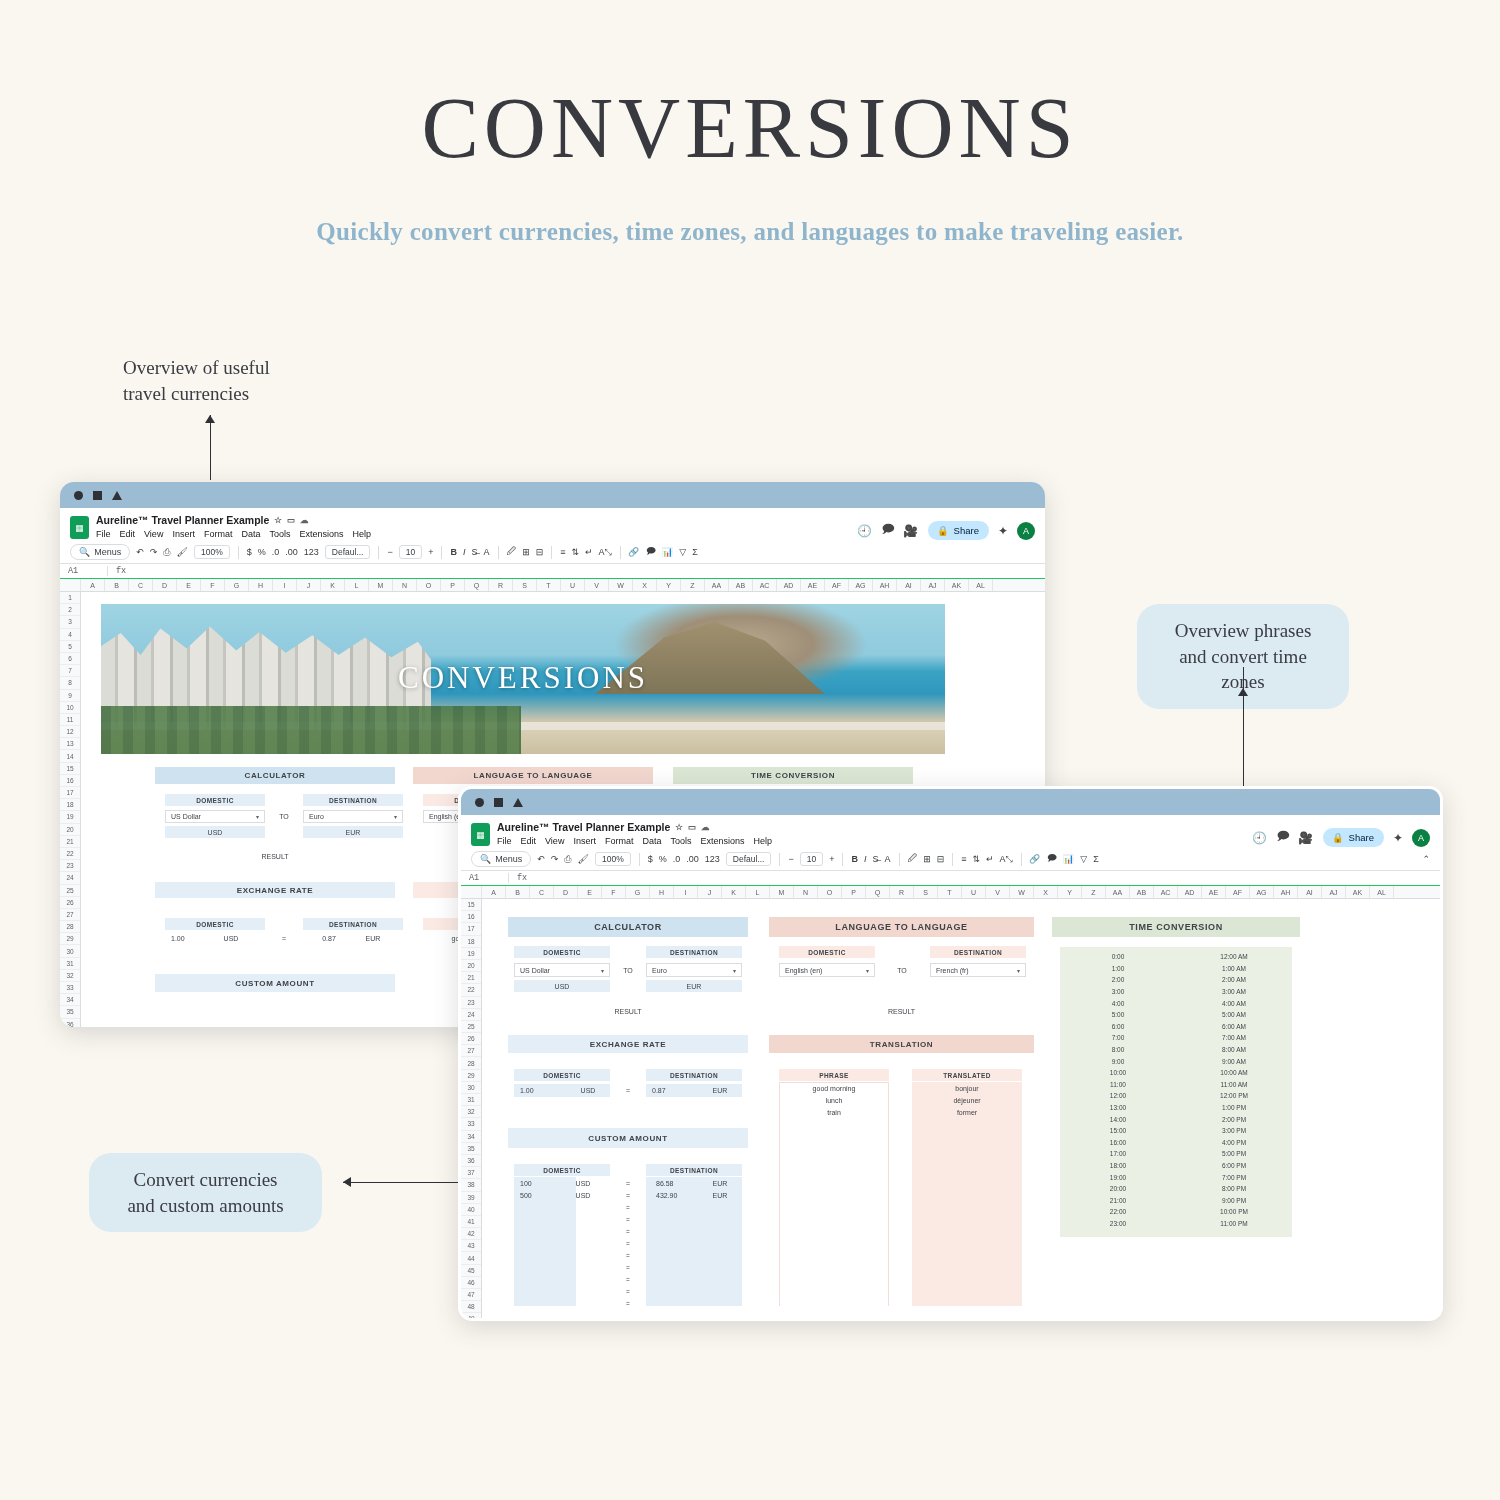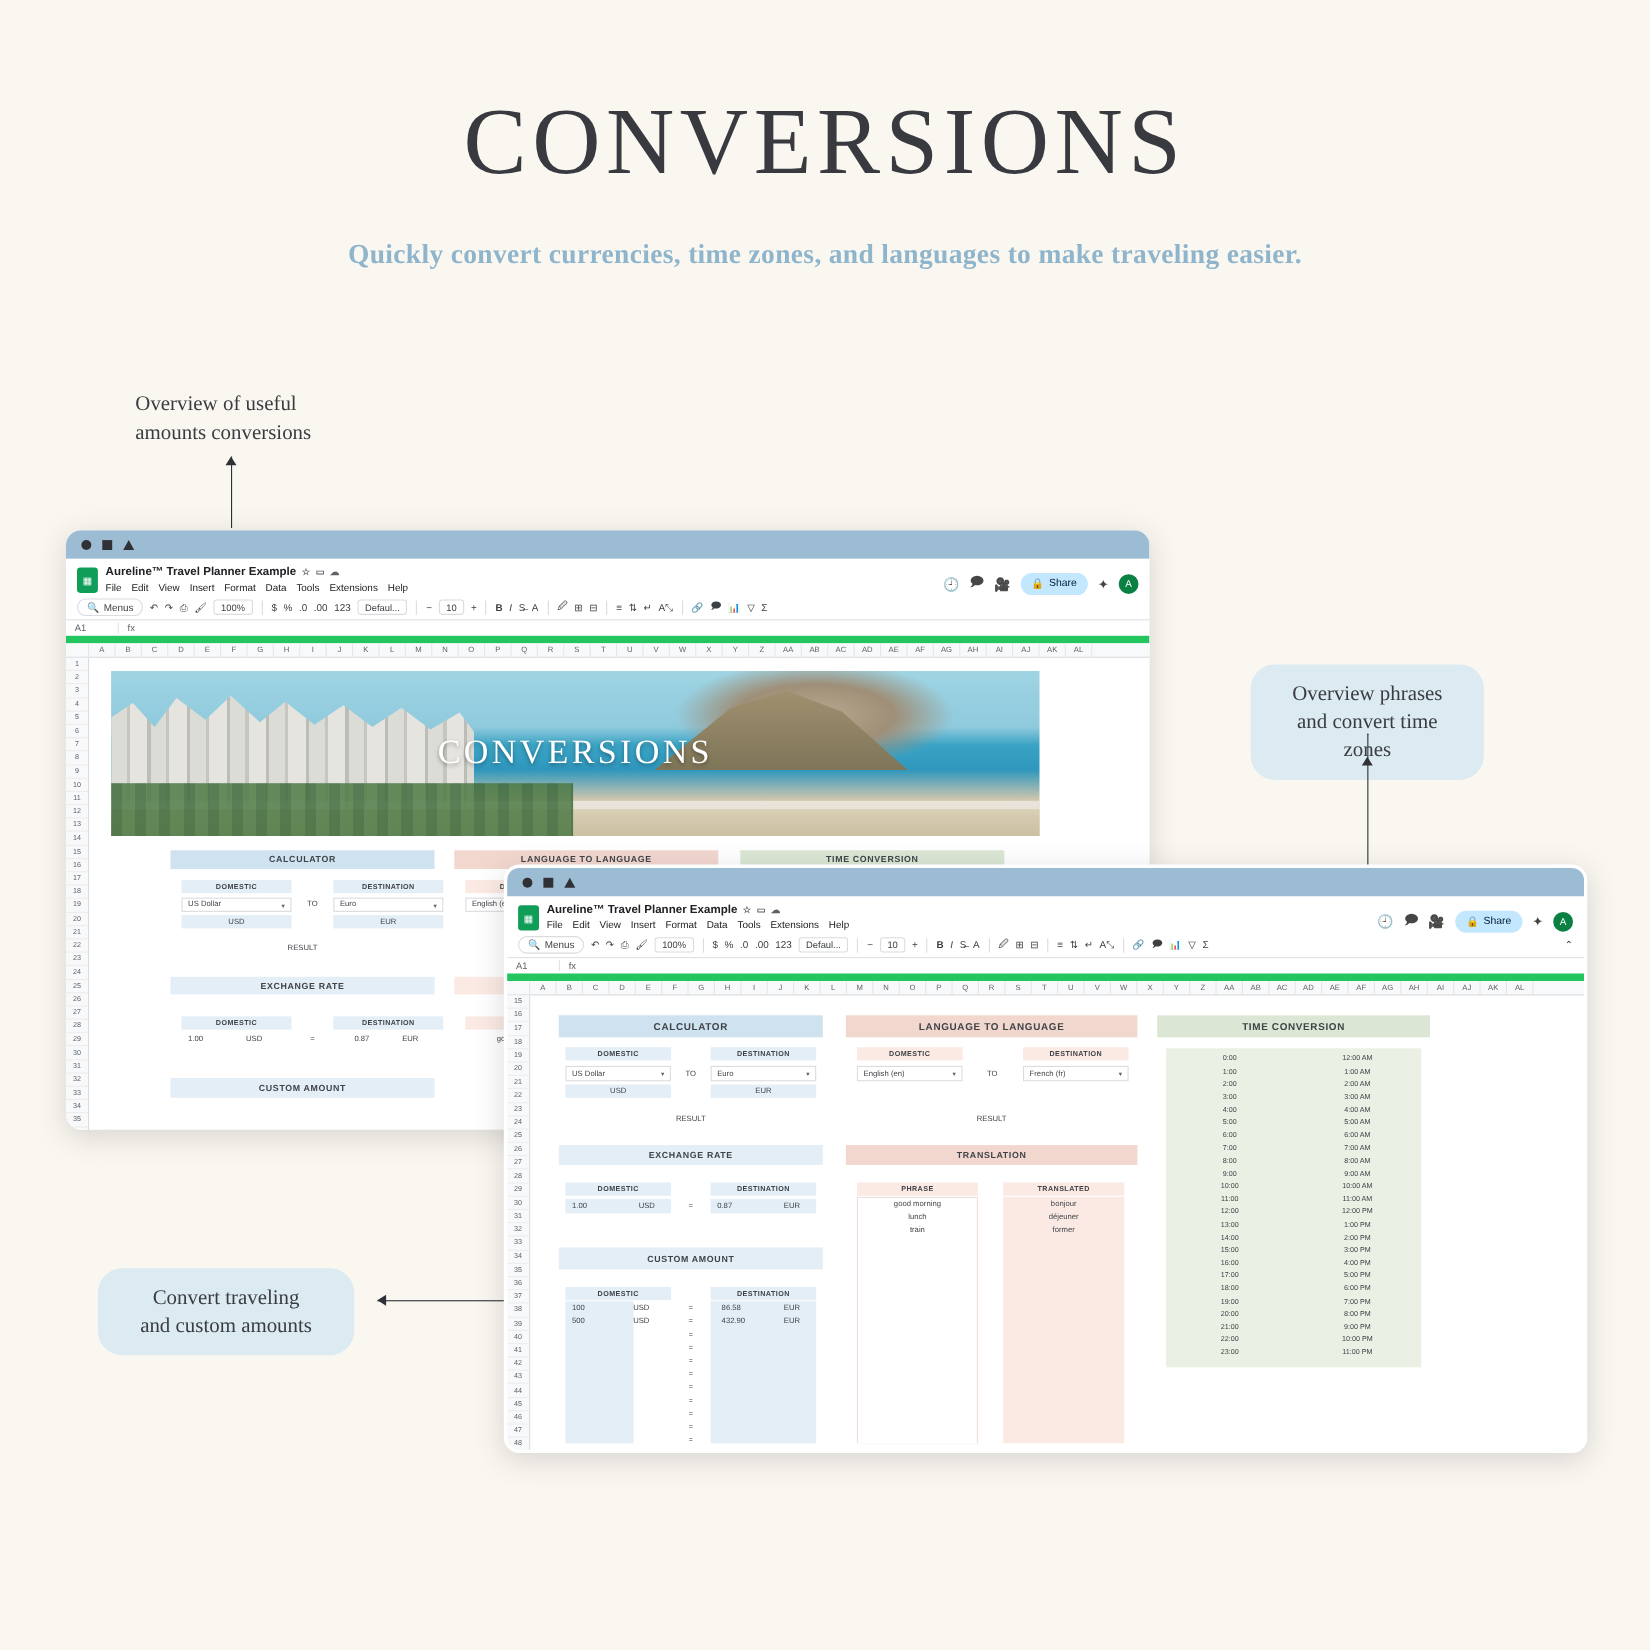--- a/index.html
+++ b/index.html
@@ -104,21 +104,21 @@
     border-bottom: 1px solid #e0e0e0;
   }
   .tb-pill {
     border: 1px solid #dadce0; border-radius: 11px; padding: 2px 8px;
     font-size: 9px; color: #3c4043; display: flex; align-items: center; gap: 4px;
   }
   .tb-box { border: 1px solid #dadce0; border-radius: 3px; padding: 1px 6px; font-size: 8.5px; }
   .sep { width: 1px; height: 13px; background: #dadce0; margin: 0 2px; }
   .fbar {
     display: flex; align-items: flex-end; gap: 8px; font-size: 8.5px; color: #5f6368;
-    padding: 2px 8px; border-bottom: 7px solid #22c55e;
+    padding: 2px 8px; border-bottom: 1px solid #22c55e; font-family: Liberation Mono, monospace;
   }
   .namebox { width: 40px; border-right: 1px solid #e0e0e0; }
 
   
   .grid-wrap { position: relative; background: #fff; }
   .colhdr {
     display: flex; height: 13px; background: #f8f9fa;
     border-bottom: 1px solid #dadce0; font-size: 7px; color: #5f6368;
   }
   .colhdr div {
@@ -199,31 +199,31 @@
   .tz-row .a { width: 50%; text-align: center; }
   .tz-row .b { width: 50%; text-align: center; }
 </style>
 </head>
 <body>
 
 <div class="page-title">CONVERSIONS</div>
 <div class="page-subtitle">Quickly convert currencies, time zones, and languages to make traveling easier.</div>
 
 <div class="callout plain" style="left:123px; top:355px; width:200px;">Overview of useful
-amounts conversions</div>
+travel currencies</div>
 <div class="leader leader-v" style="left:210px; top:415px; height:65px;"></div>
 <div class="arrow-up" style="left:205px; top:415px;"></div>
 
 <div class="callout" style="left:1137px; top:604px; width:212px;">Overview phrases
 and convert time zones</div>
 <div class="leader leader-h" style="left:1243px; top:667px; width:1px; height:1px;"></div>
 <div class="leader leader-v" style="left:1243px; top:667px; height:290px;"></div>
 <div class="arrow-up" style="left:1238px; top:688px;"></div>
 
-<div class="callout" style="left:89px; top:1153px; width:233px;">Convert traveling
+<div class="callout" style="left:89px; top:1153px; width:233px;">Convert currencies
 and custom amounts</div>
 <div class="leader leader-h" style="left:343px; top:1182px; width:243px;"></div>
 <div class="arrow-left" style="left:343px; top:1177px;"></div>
 
 <div class="window win-back">
   <div class="titlebar">
     <span class="tb-dot"></span>
     <span class="tb-sq"></span>
     <span class="tb-tri"></span>
   </div>

